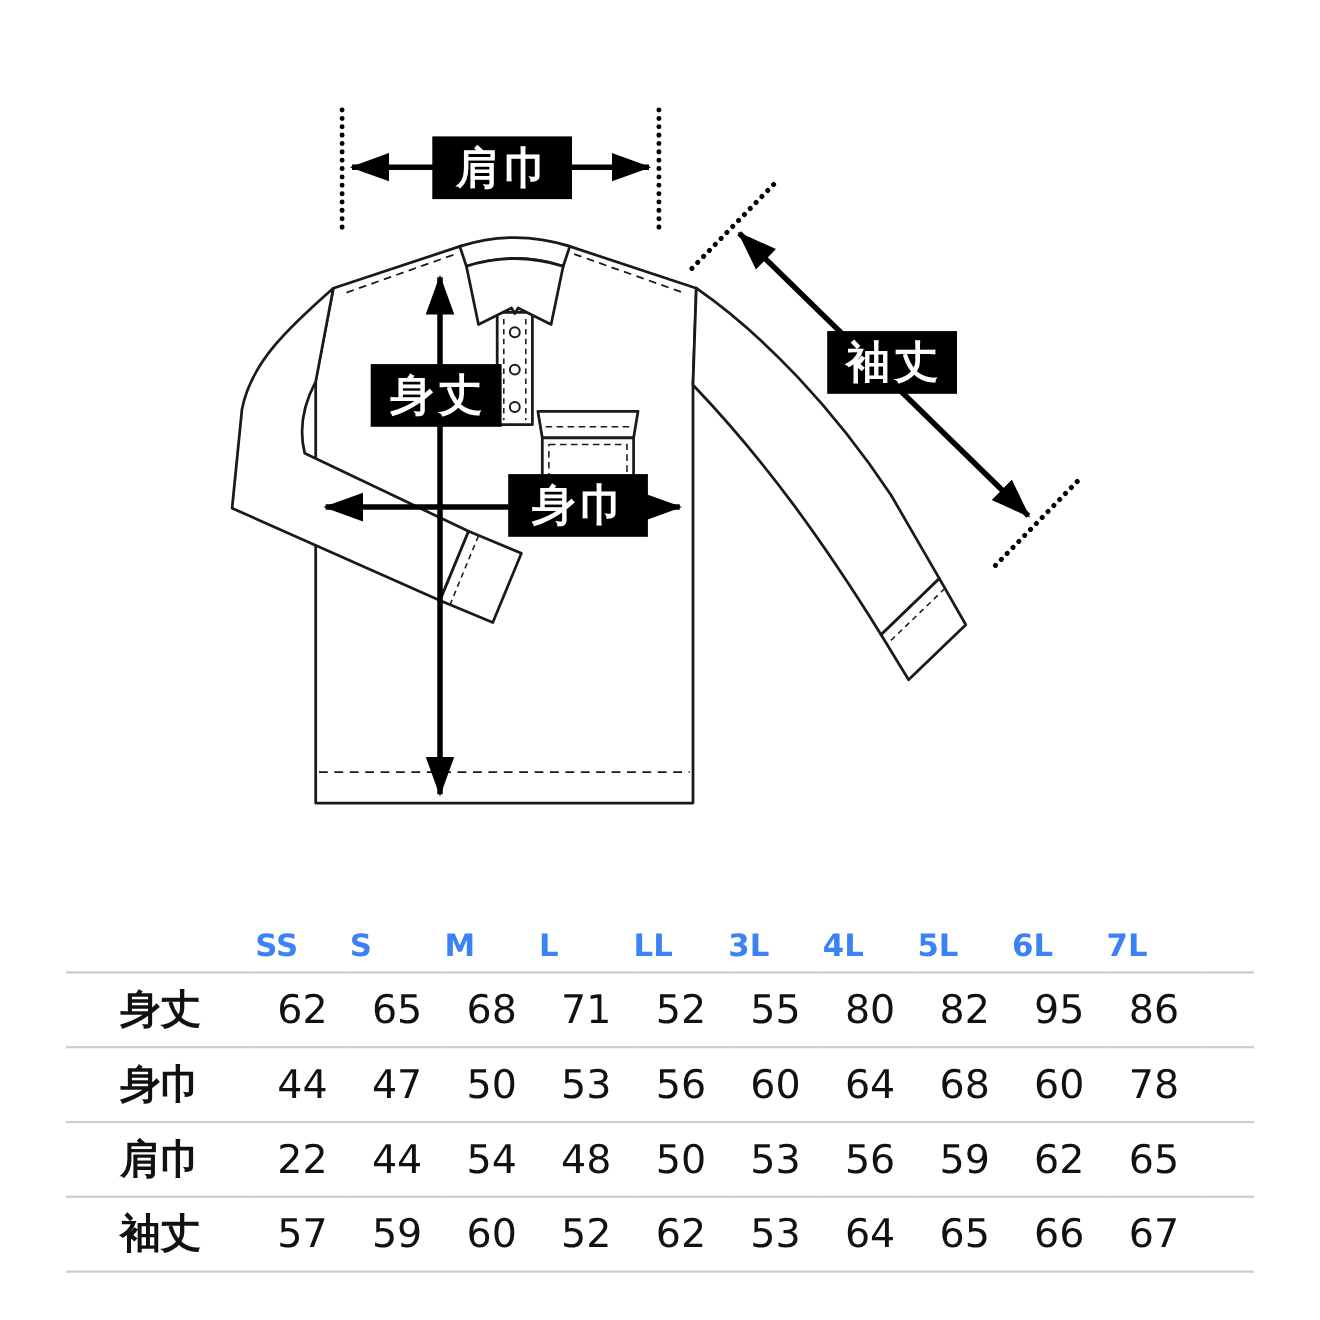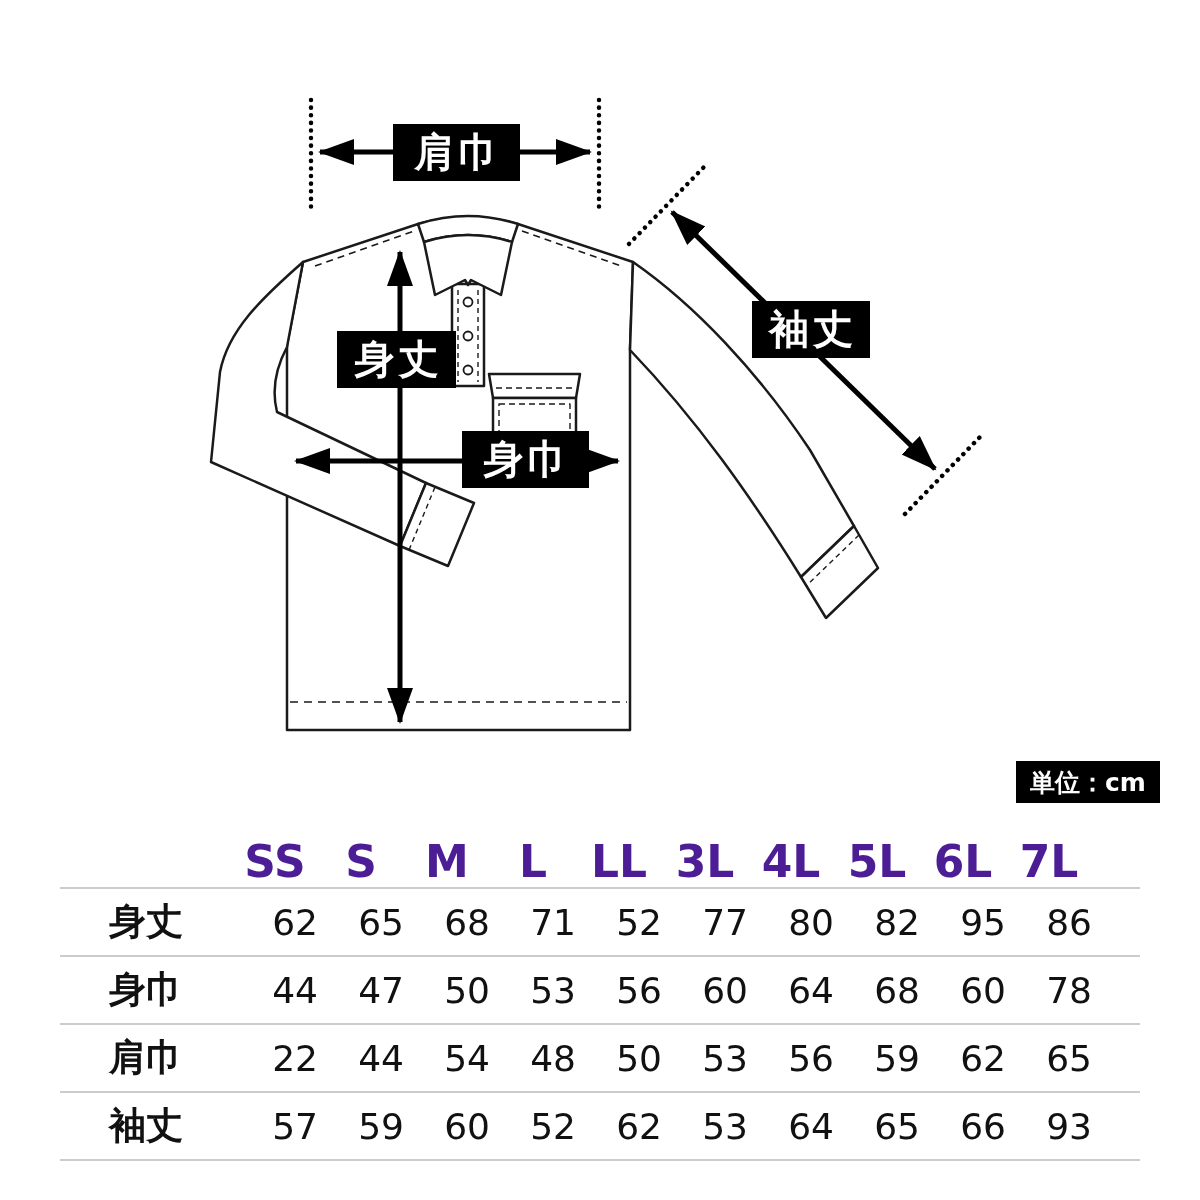--- a/index.html
+++ b/index.html
@@ -18,27 +18,27 @@
 
   .unit-badge { position:absolute; left:1016px; top:761px; height:42px;
     padding:0 14px; background:#000; color:#fff; font-size:25px; font-weight:bold;
     display:flex; align-items:center; }
 
   table.size-table { position:absolute; left:60px; top:836px; width:1080px;
     border-collapse:collapse; table-layout:fixed; }
   col.c-label  { width:172px; }
   col.c-size   { width:86px; }
   col.c-spacer { width:auto; }
-  thead th { height:48px; font-size:44px; font-weight:bold; text-align:center;
-    vertical-align:middle; color:#4c1d95; }
+  thead th { height:48px; font-size:28px; font-weight:bold; text-align:left;
+    vertical-align:middle; color:#3b82f6; }
   tbody tr { border-top:2px solid #ccc; }
   tbody tr:last-child { border-bottom:2px solid #ccc; }
   tbody th { height:68px; font-size:37px; font-weight:bold; text-align:center;
     vertical-align:middle; color:#111; }
-  tbody td { font-size:36px; font-weight:normal; text-align:right;
+  tbody td { font-size:36px; font-weight:normal; text-align:center;
     vertical-align:middle; color:#111; }
 </style>
 </head>
 <body>
 
 <div class="stage">
 
   <svg class="diagram-svg" width="1200" height="820" viewBox="0 0 1200 820">
     <defs>
       <marker id="ah" markerUnits="userSpaceOnUse" markerWidth="38" markerHeight="30" viewBox="0 0 38 30" refX="34" refY="15" orient="auto-start-reverse">
@@ -103,21 +103,20 @@
       <line x1="629" y1="244" x2="704" y2="167"></line>
       <line x1="905" y1="514" x2="980" y2="437"></line>
     </g>
   </svg>
 
   <div class="mlabel" id="label-shoulder">肩巾</div>
   <div class="mlabel" id="label-bodylen">身丈</div>
   <div class="mlabel" id="label-bodywid">身巾</div>
   <div class="mlabel" id="label-sleeve">袖丈</div>
 
-  <div class="unit-badge">単位：cm</div>
 
   <table class="size-table">
     <colgroup>
       <col class="c-label">
       <col class="c-size">
         <col class="c-size">
         <col class="c-size">
         <col class="c-size">
         <col class="c-size">
       <col class="c-size">
@@ -144,21 +143,21 @@
       </tr>
     </thead>
     <tbody>
       <tr>
         <th>身丈</th>
         <td>62</td>
         <td>65</td>
         <td>68</td>
         <td>71</td>
         <td>52</td>
-        <td>77</td>
+        <td>55</td>
         <td>80</td>
         <td>82</td>
         <td>95</td>
         <td>86</td>
         <td></td>
       </tr>
       <tr>
         <th>身巾</th>
         <td>44</td>
         <td>47</td>
@@ -190,19 +189,19 @@
         <th>袖丈</th>
         <td>57</td>
         <td>59</td>
         <td>60</td>
         <td>52</td>
         <td>62</td>
         <td>53</td>
         <td>64</td>
         <td>65</td>
         <td>66</td>
-        <td>93</td>
+        <td>67</td>
         <td></td>
       </tr>
     </tbody>
   </table>
 
 </div>
 
 </body></html>

